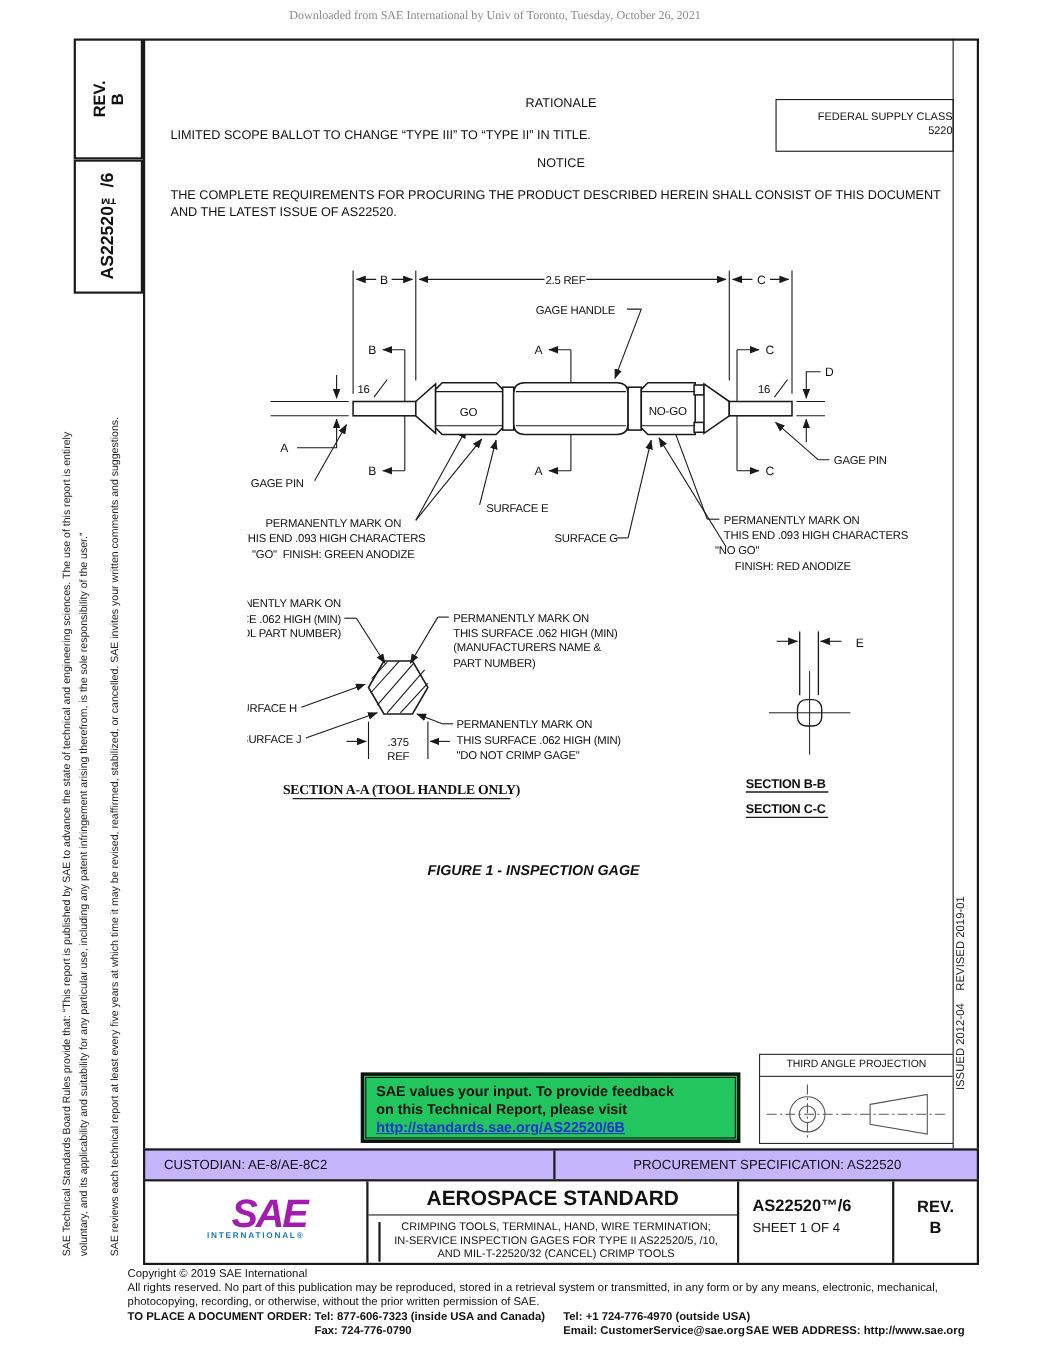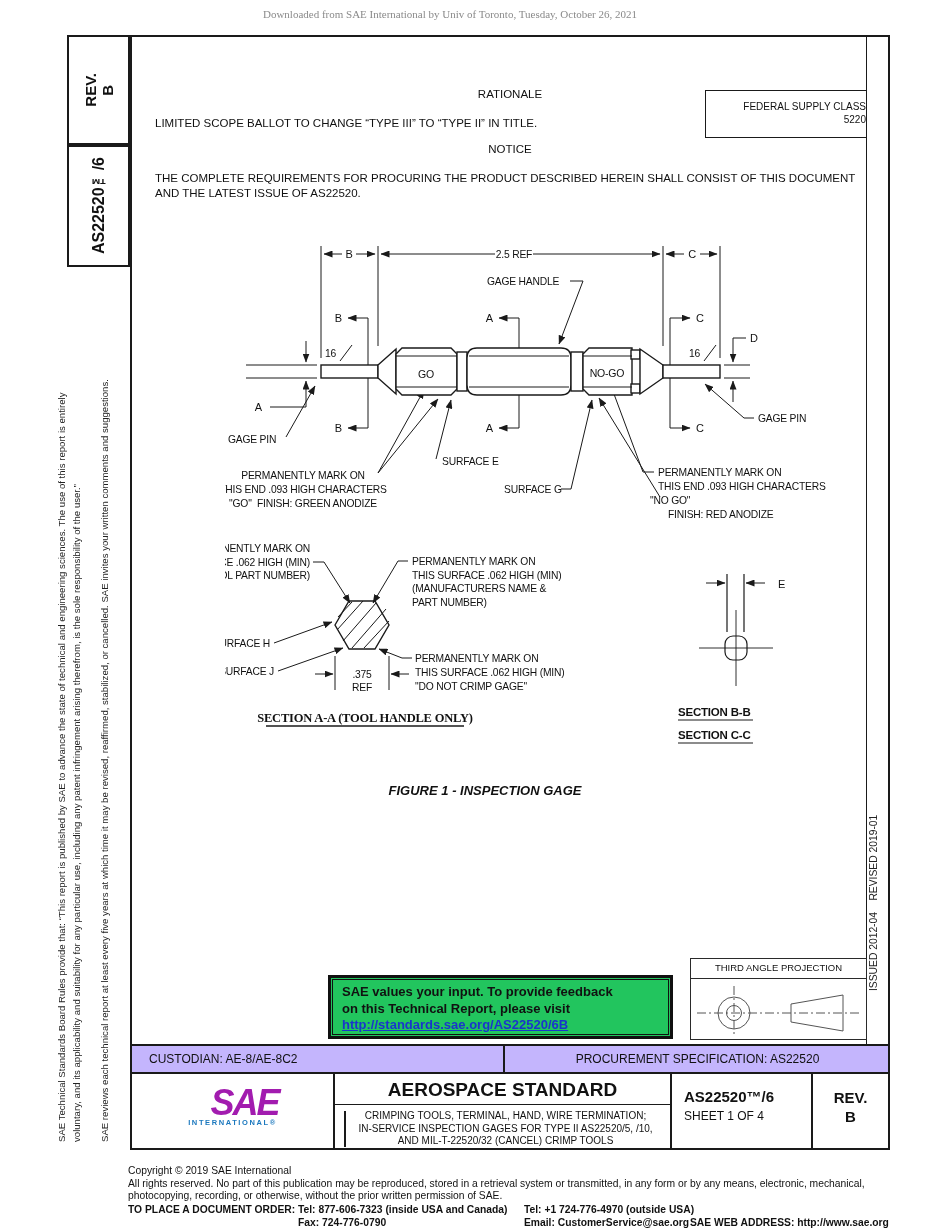--- a/index.html
+++ b/index.html
@@ -44,21 +44,21 @@
   .tb-num{left:540px;width:141px;border-right:2px solid #1a1a1a;padding:14px 0 0 12px;}
   .tb-rev{left:681px;right:0;text-align:center;padding-top:14px;font-weight:bold;font-size:15px;line-height:19px;}
   .logo-sae{margin-top:14px;font-weight:900;font-style:italic;font-size:36px;letter-spacing:-2px;line-height:30px;}
   .logo-sub{font-weight:bold;font-size:7.5px;letter-spacing:1.6px;}
   .tb-title{margin-top:5px;text-align:center;font-weight:bold;font-size:19px;}
   .tb-rule{margin:3px 0 0 0;border:0;border-top:1.5px solid #1a1a1a;}
   .tb-sub{position:relative;margin-top:5px;padding:0 8px 0 14px;text-align:center;font-size:10px;line-height:12.5px;}
   .tb-sub-bar{position:absolute;left:9px;top:1px;height:36px;border-left:2px solid #1a1a1a;}
   .tb-docnum{font-weight:bold;font-size:15px;}
   .tb-sheet{font-size:12px;margin-top:4px;}
-  .footer{left:128px;top:1153px;width:790px;font-size:10.3px;line-height:12.6px;margin-top:12px;}
+  .footer{left:116px;top:1153px;width:790px;font-size:10.3px;line-height:12.6px;}
   .order{position:relative;font-weight:bold;font-size:10.3px;line-height:12.6px;text-align:right;}
   .order span{position:absolute;white-space:nowrap;}
   svg text{font-family:"Liberation Sans",sans-serif;font-size:10.3px;fill:#111;letter-spacing:-0.2px;}
   svg .big{font-size:11px;}
   svg .serif{font-family:"Liberation Serif",serif;font-weight:bold;font-size:12.5px;}
   svg .secbc{font-weight:bold;font-size:11.5px;}
   svg .partlbl{font-size:10.5px;}
 </style>
 </head>
 <body>

